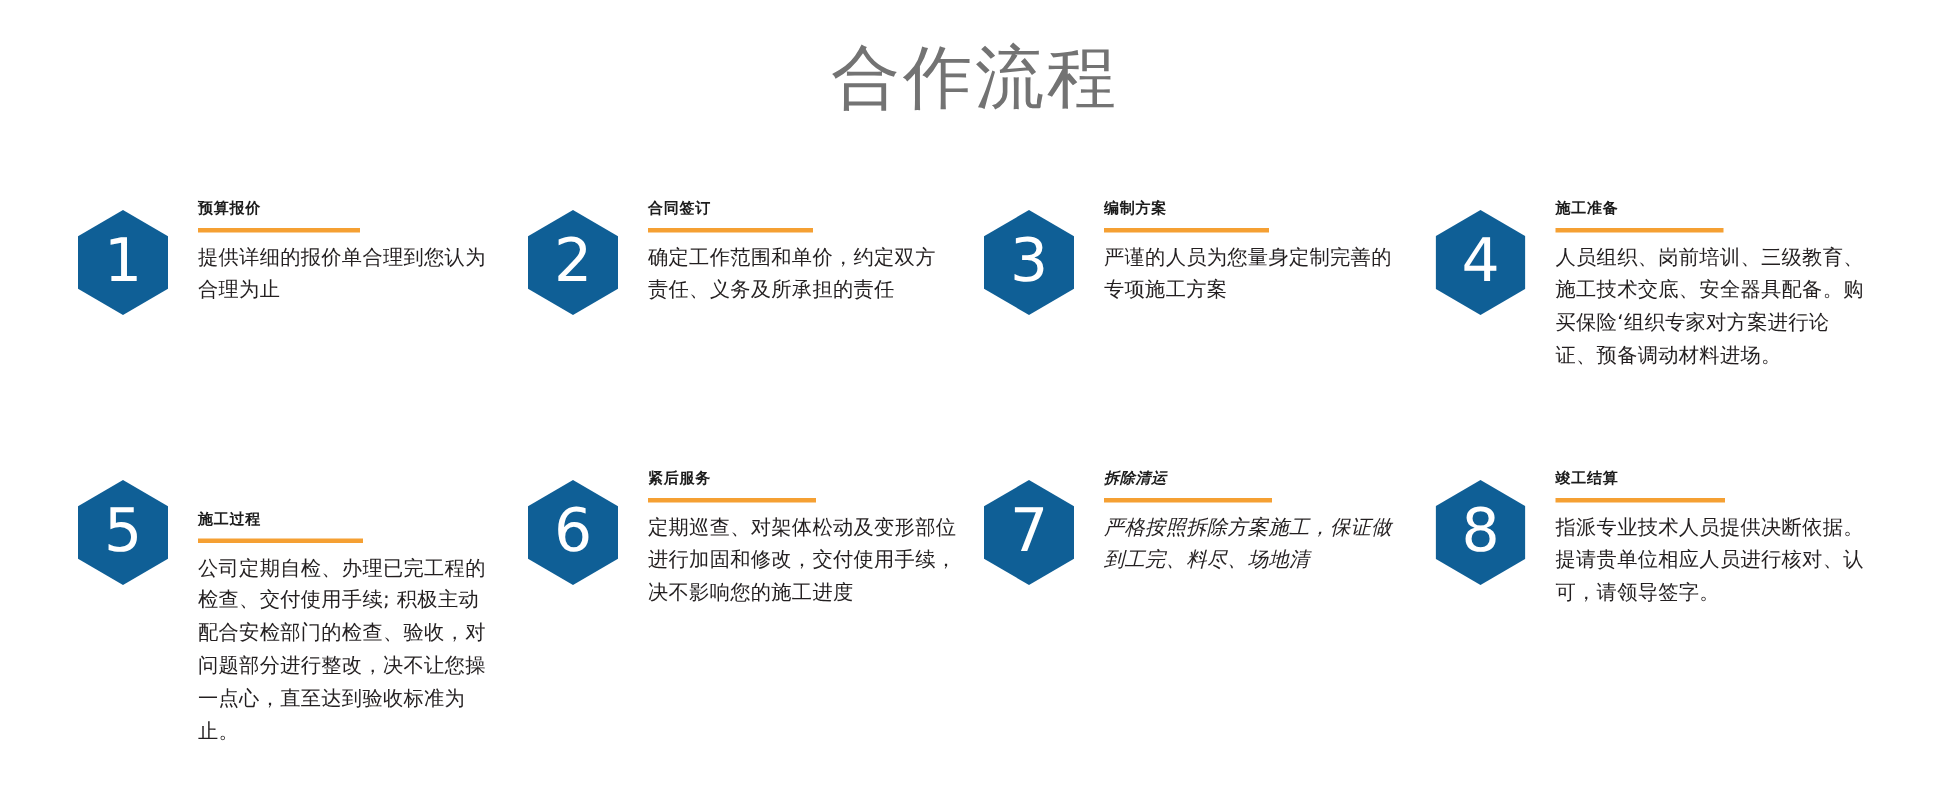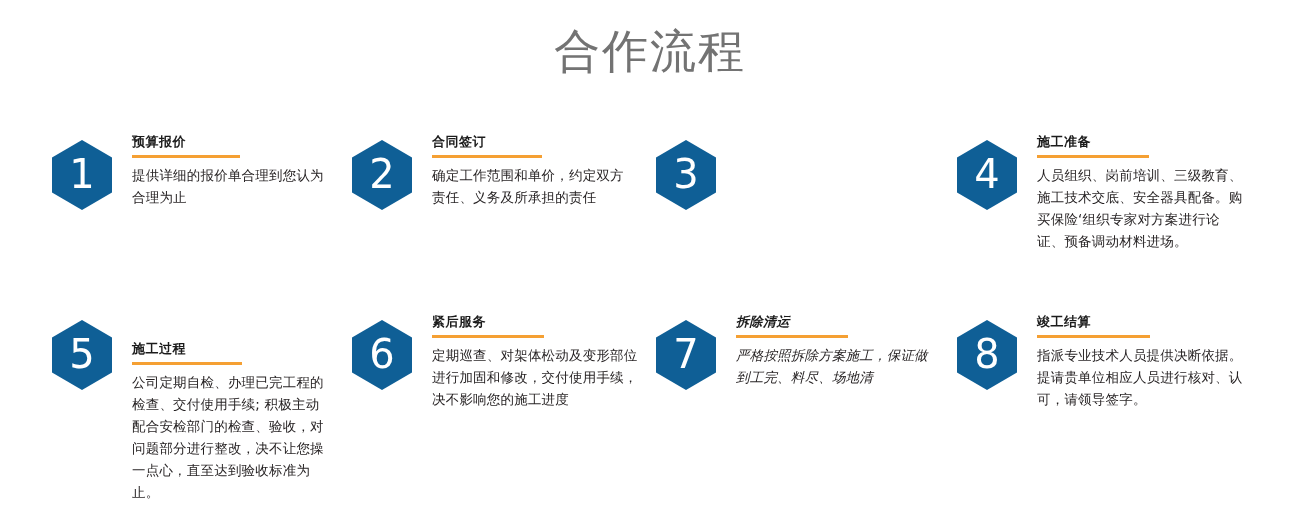--- a/index.html
+++ b/index.html
@@ -29,21 +29,21 @@
     -webkit-clip-path:polygon(50% 0%,100% 25%,100% 75%,50% 100%,0% 75%,0% 25%);
     display:flex;align-items:center;justify-content:center;
   }
   .hex-num{
     color:#ffffff;font-size:40px;font-weight:400;line-height:1;
     font-family:"DejaVu Sans","Liberation Sans",sans-serif;
     position:relative;top:-1px;
   }
   .txt{flex:1 1 auto;padding-left:20px;padding-top:8px;}
   .step-title{
-    font-size:13px;font-weight:700;color:#1c1c1c;line-height:1.25;
+    font-size:10px;font-weight:700;color:#1c1c1c;line-height:1.25;
     letter-spacing:.5px;margin:0 0 5px 0;white-space:nowrap;
   }
   .rule{height:3px;background:#f5a033;margin:0 0 7px 0;}
   .desc{
     font-size:13.5px;line-height:1.62;color:#231f20;
     letter-spacing:.2px;margin:0;font-weight:400;
   }
   
   .c1{left:52px;}
   .c2{left:352px;}
@@ -103,20 +103,25 @@
         <div class="rule"></div>
         <div class="desc">确定工作范围和单价，约定双方责任、义务及所承担的责任</div>
       </div>
     </div>
 
     <div class="step c3 w3">
       <div class="hex-wrap">
         <div class="hex">
           <span class="hex-num">3</span>
         </div>
+      </div>
+      <div class="txt">
+        <div class="step-title">编制方案</div>
+        <div class="rule"></div>
+        <div class="desc">严谨的人员为您量身定制完善的专项施工方案</div>
       </div>
     </div>
 
     <div class="step c4 w4">
       <div class="hex-wrap">
         <div class="hex">
           <span class="hex-num">4</span>
         </div>
       </div>
       <div class="txt">

